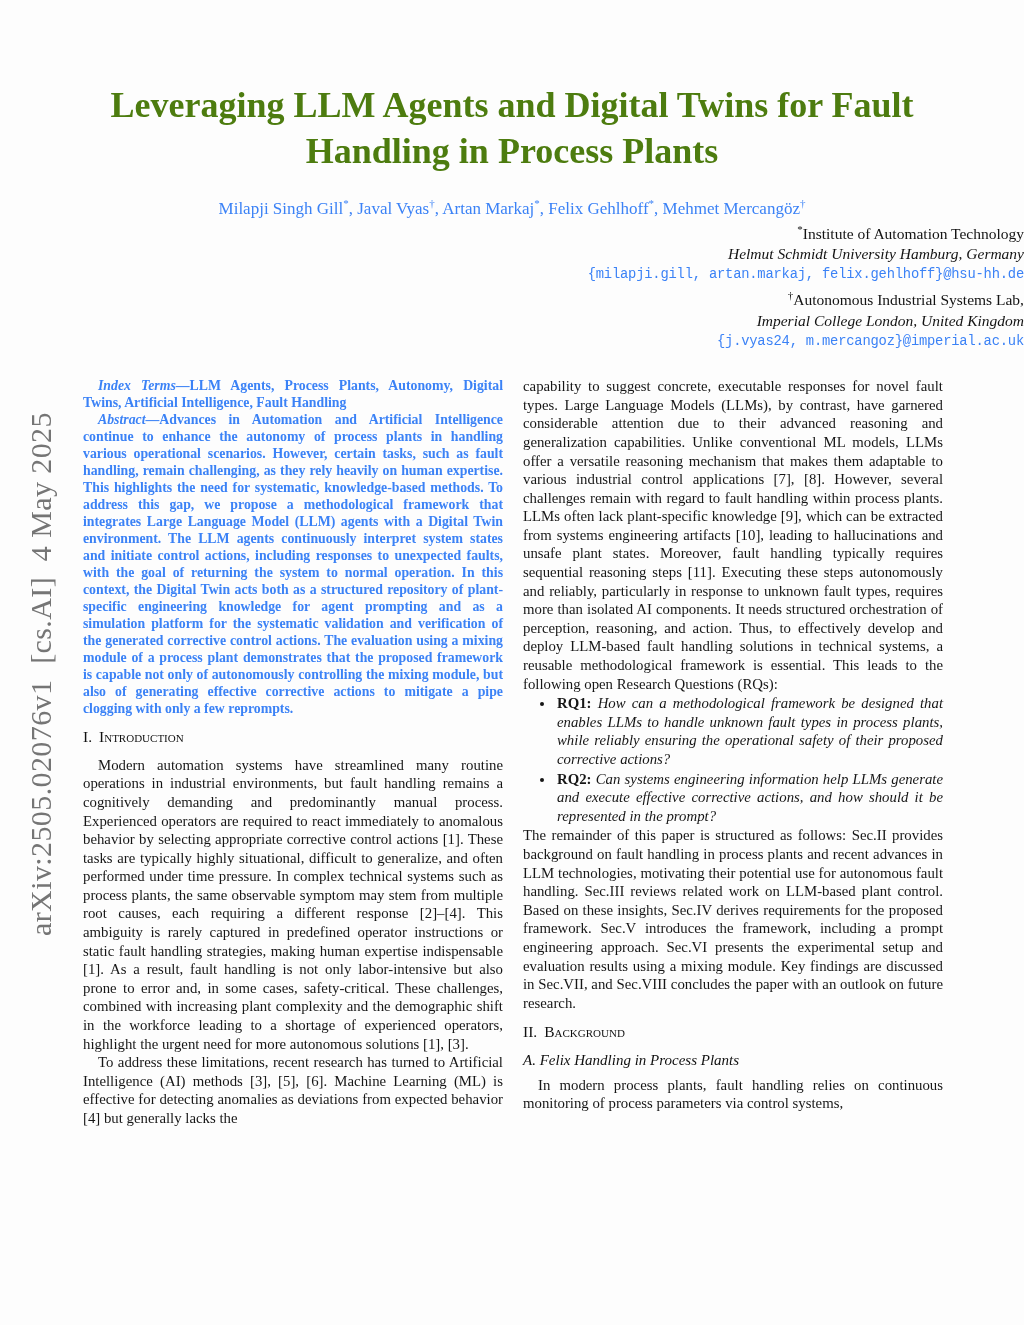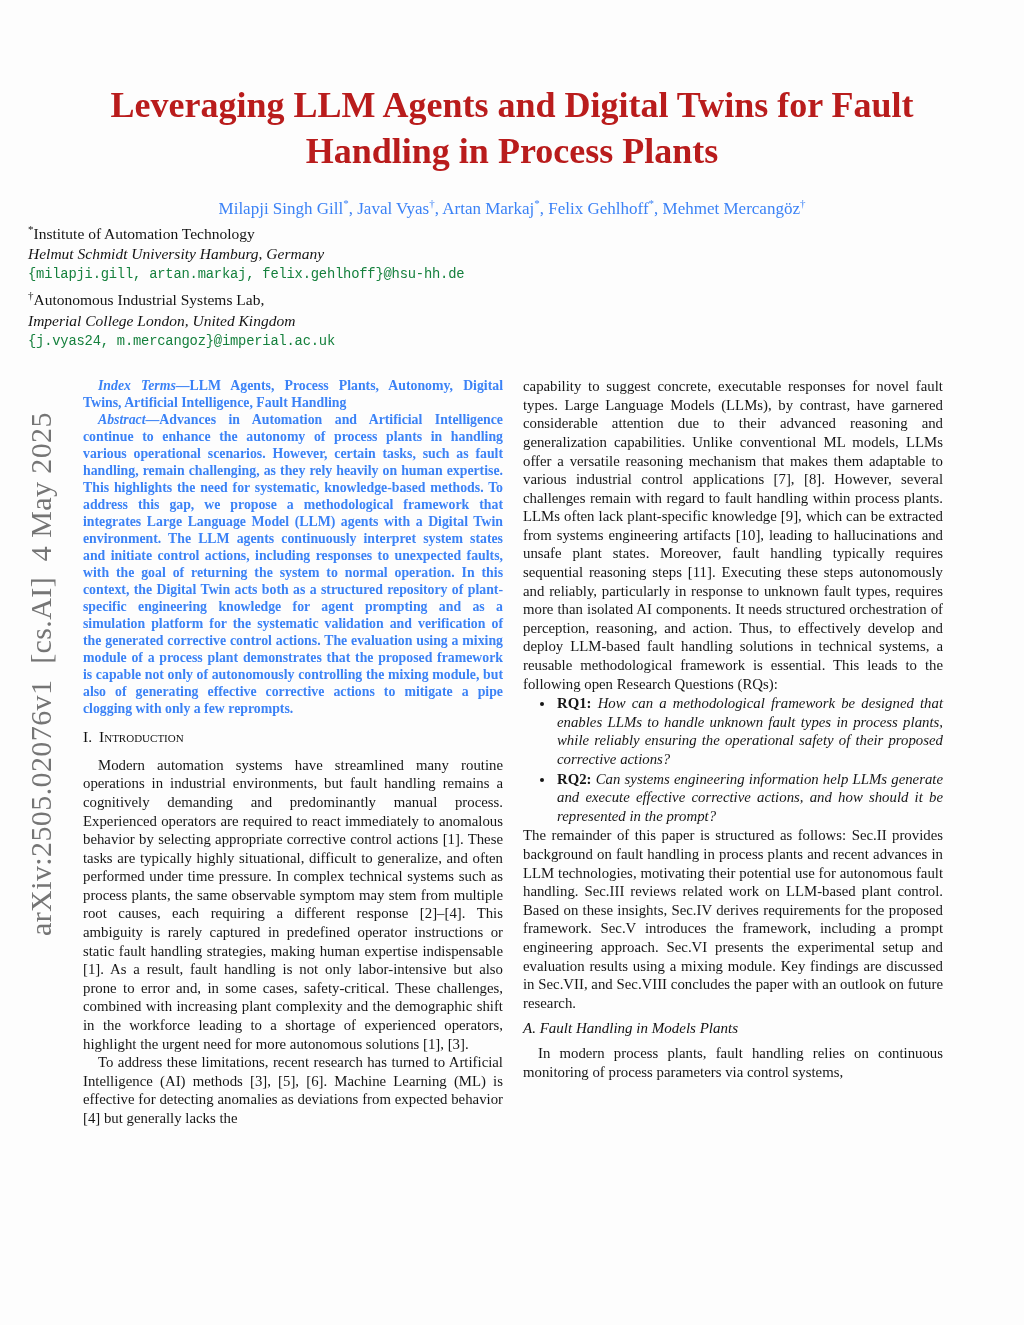--- a/index.html
+++ b/index.html
@@ -28,42 +28,42 @@
     letter-spacing: 0.4px;
   }
 
   
   .title {
     margin: 82px auto 0;
     max-width: 830px;
     text-align: center;
     font-size: 36px;
     line-height: 1.28;
-    color: #b91c1c;
+    color: #4d7c0f;
   }
   .authors {
     margin-top: 23px;
     text-align: center;
     font-size: 17px;
     color: #3b82f6;
   }
   .authors sup, .affil sup { font-size: 11px; }
   .affil {
-    text-align: left;
+    text-align: right;
     font-size: 15.5px;
     line-height: 20.5px;
     color: #131313;
     margin-left: 28px;
   }
   .affil .italic { font-style: italic; }
   .affil .mono {
     font-family: "Liberation Mono", monospace;
     font-size: 13.8px;
     letter-spacing: -0.2px;
-    color: #15803d;
+    color: #3b82f6;
   }
 
   
   .columns {
     display: flex;
     gap: 20px;
     margin: 25px 81px 0 83px;
   }
   .col {
     width: 420px;
@@ -150,21 +150,22 @@
     <div class="col">
       <p class="noindent">capability to suggest concrete, executable responses for novel fault types. Large Language Models (LLMs), by contrast, have garnered considerable attention due to their advanced reasoning and generalization capabilities. Unlike conventional ML models, LLMs offer a versatile reasoning mechanism that makes them adaptable to various industrial control applications [7], [8]. However, several challenges remain with regard to fault handling within process plants. LLMs often lack plant-specific knowledge [9], which can be extracted from systems engineering artifacts [10], leading to hallucinations and unsafe plant states. Moreover, fault handling typically requires sequential reasoning steps [11]. Executing these steps autonomously and reliably, particularly in response to unknown fault types, requires more than isolated AI components. It needs structured orchestration of perception, reasoning, and action. Thus, to effectively develop and deploy LLM-based fault handling solutions in technical systems, a reusable methodological framework is essential. This leads to the following open Research Questions (RQs):</p>
 
       <ul class="rq-list">
         <li><span class="rq-label">RQ1:</span> <span class="rq-text">How can a methodological framework be designed that enables LLMs to handle unknown fault types in process plants, while reliably ensuring the operational safety of their proposed corrective actions?</span></li>
         <li><span class="rq-label">RQ2:</span> <span class="rq-text">Can systems engineering information help LLMs generate and execute effective corrective actions, and how should it be represented in the prompt?</span></li>
       </ul>
 
       <p class="noindent">The remainder of this paper is structured as follows: Sec.II provides background on fault handling in process plants and recent advances in LLM technologies, motivating their potential use for autonomous fault handling. Sec.III reviews related work on LLM-based plant control. Based on these insights, Sec.IV derives requirements for the proposed framework. Sec.V introduces the framework, including a prompt engineering approach. Sec.VI presents the experimental setup and evaluation results using a mixing module. Key findings are discussed in Sec.VII, and Sec.VIII concludes the paper with an outlook on future research.</p>
 
+      <p class="sec-head"><span class="sec-num">II.</span><span>Background</span></p>
 
-      <p class="subsec-head">A. Fault Handling in Models Plants</p>
+      <p class="subsec-head">A. Felix Handling in Process Plants</p>
 
       <p>In modern process plants, fault handling relies on continuous monitoring of process parameters via control systems,</p>
     </div>
 
   </div>
 
 </div>
 
 </body></html>

